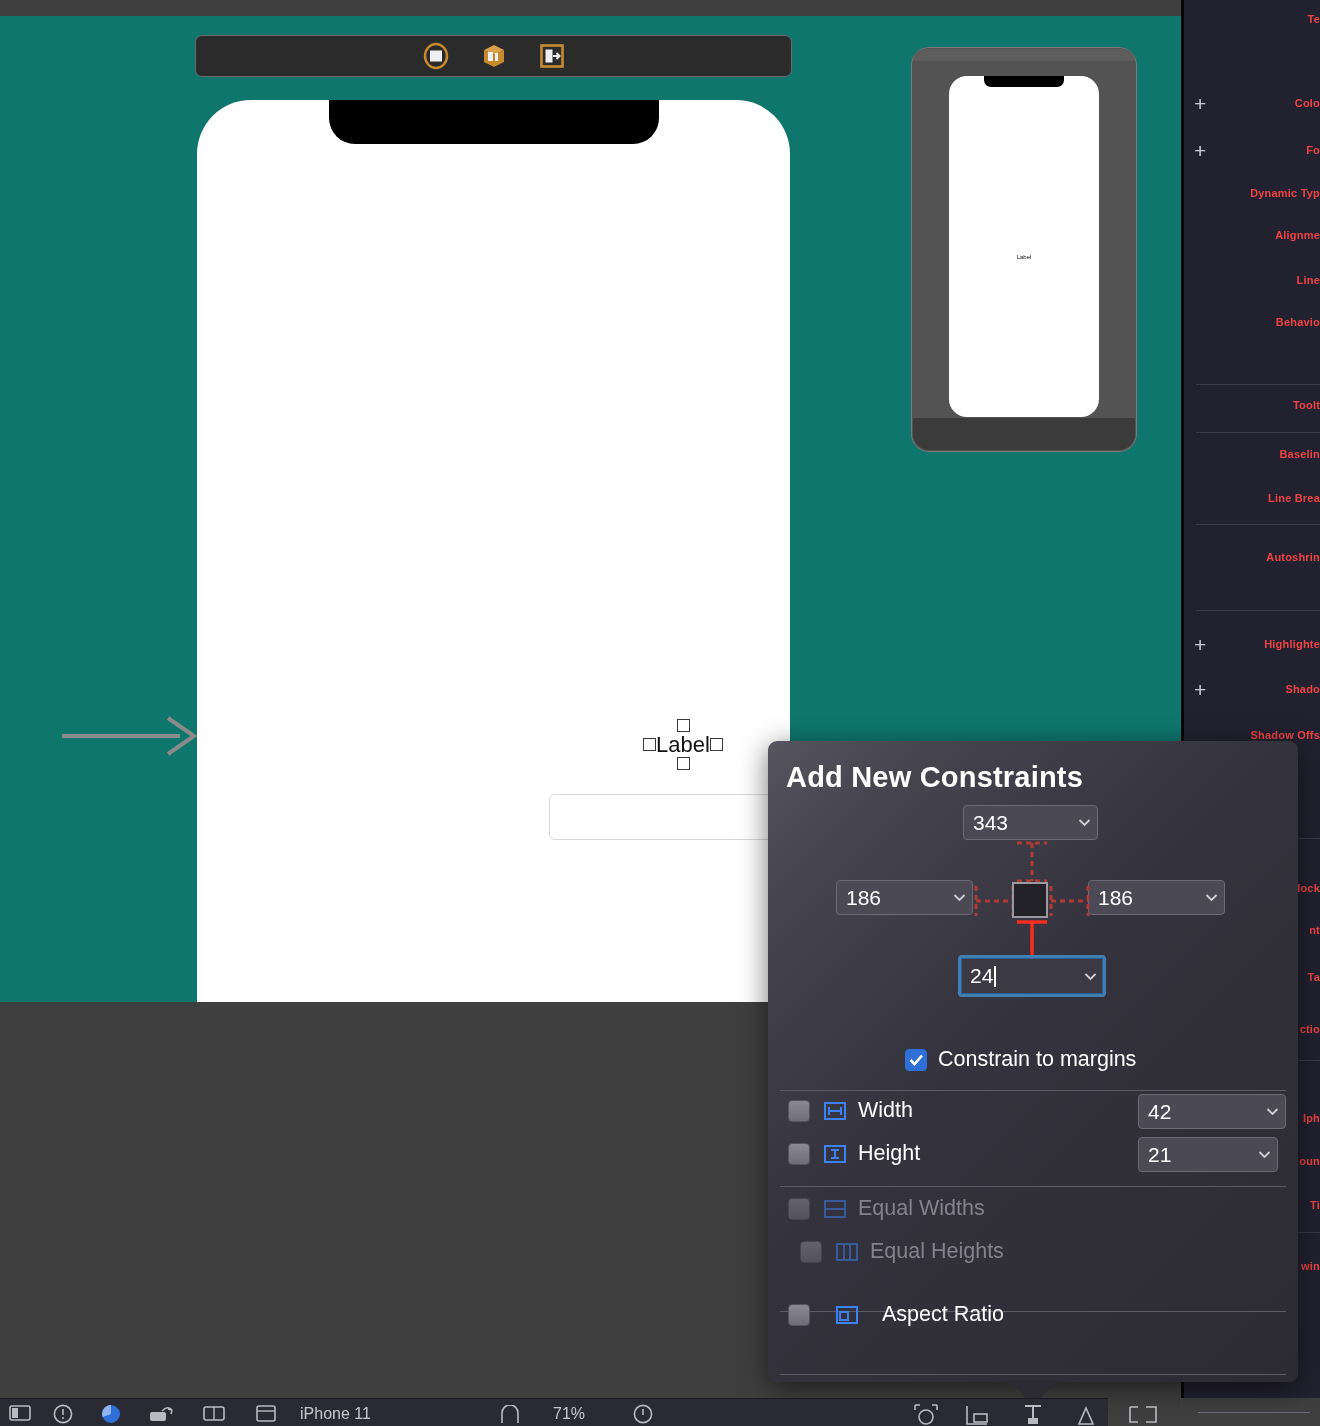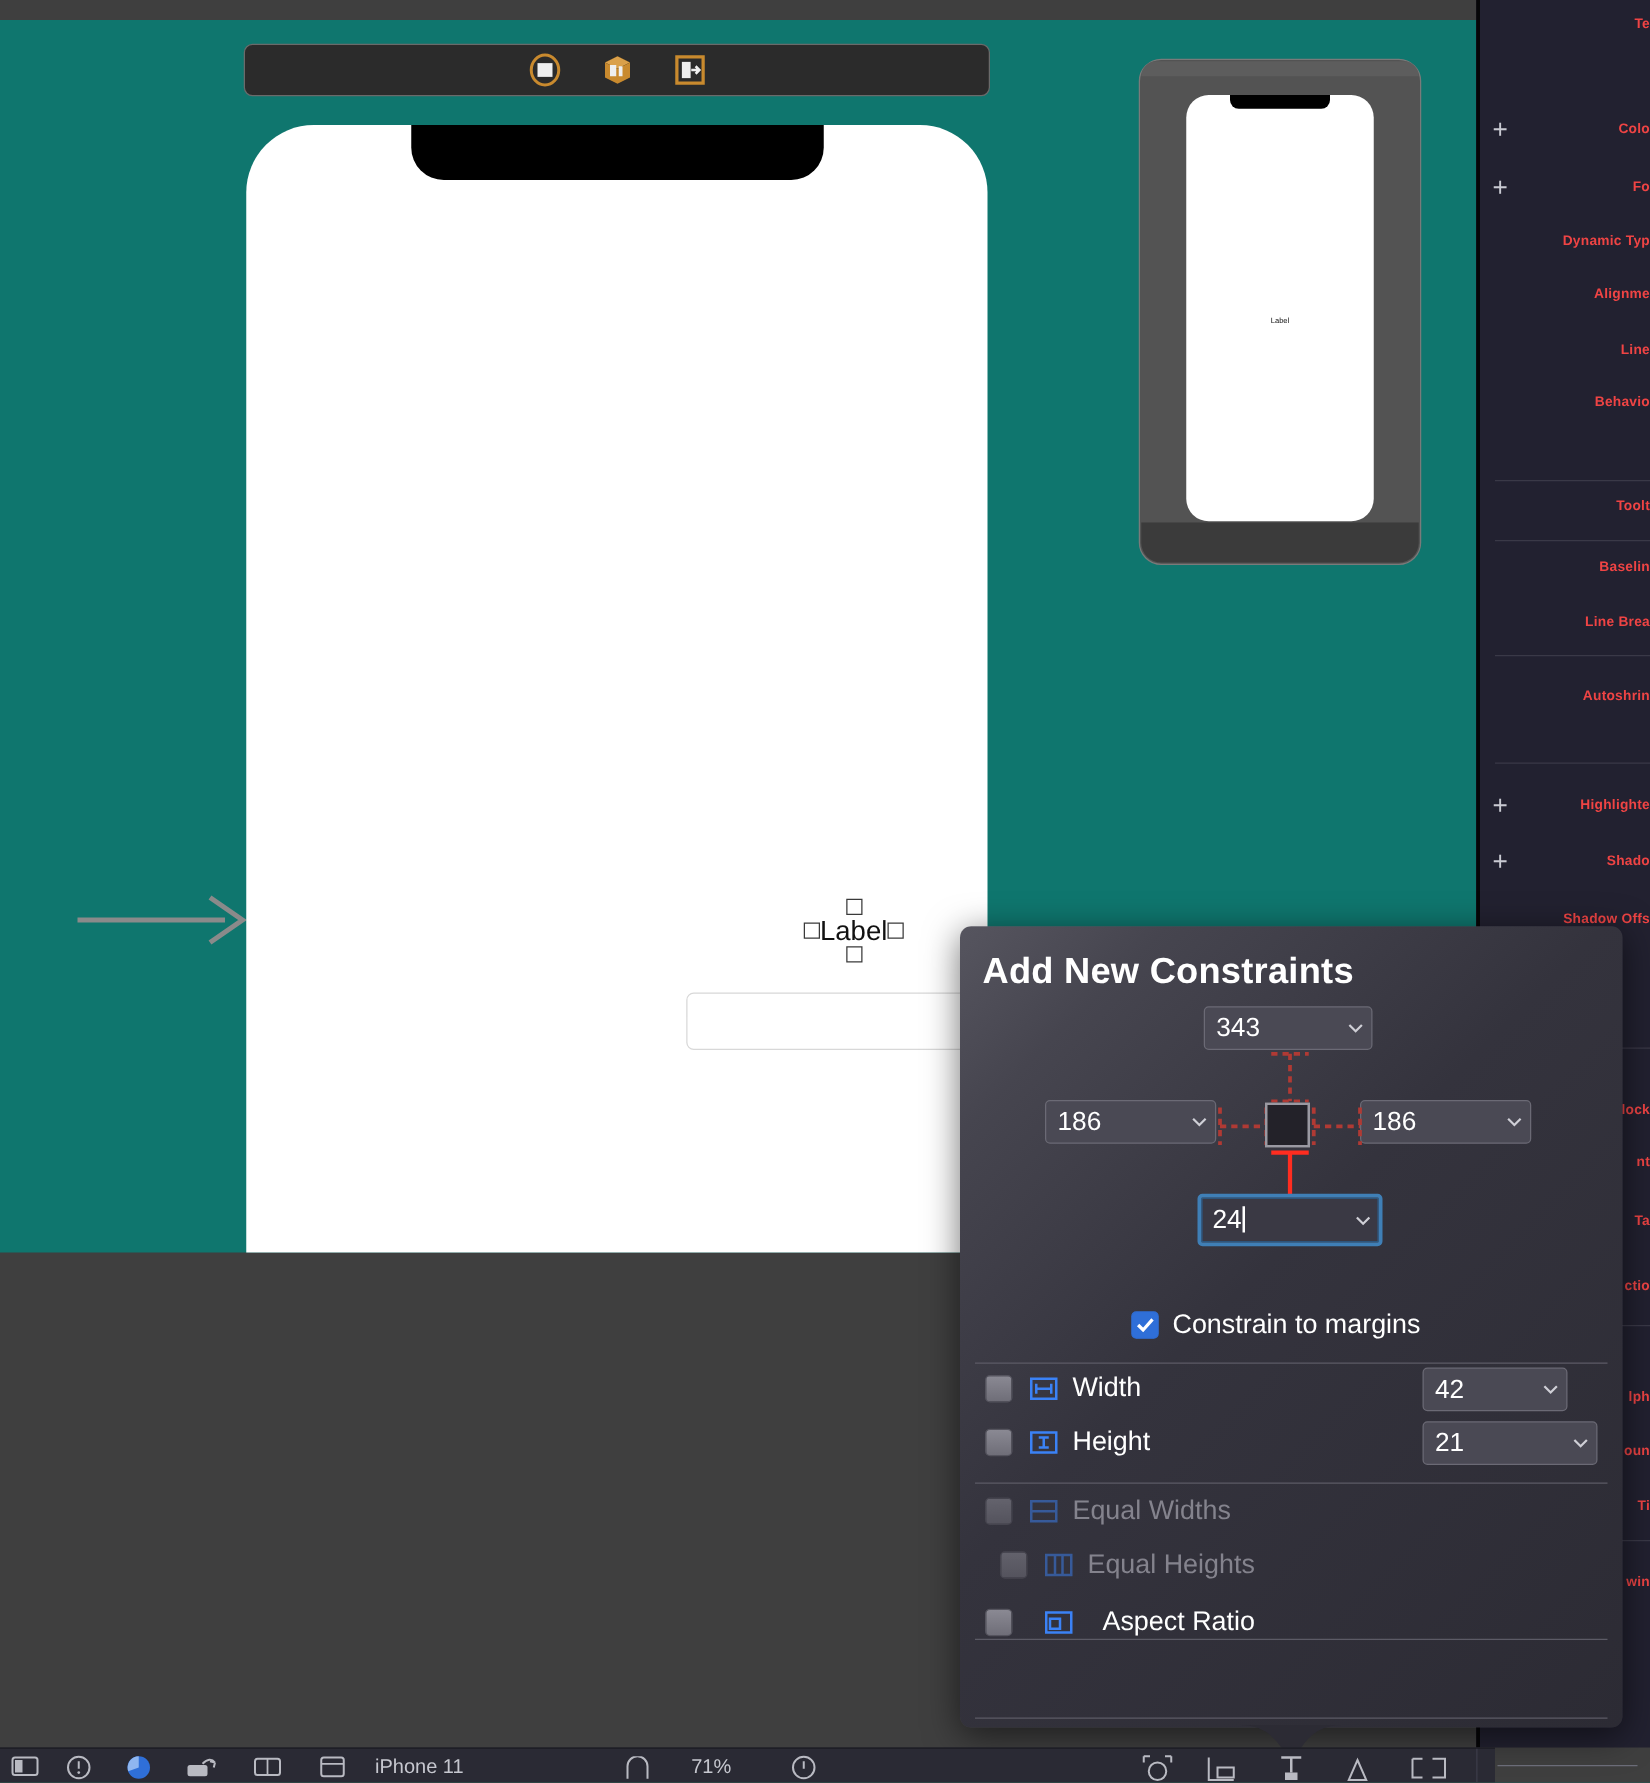--- a/index.html
+++ b/index.html
@@ -192,21 +192,21 @@
   }
   .cbtext { color: #ffffff; font-size: 21.5px; margin-left: 11px; }
   .cbtext.disabled { color: #84838d; }
 
   .divline { position: absolute; left: 12px; right: 12px; height: 1px; background: #5c5b66; }
 
   .gicon { width: 24px; height: 24px; margin-left: 13px; }
 
   
   .bottombar {
-    position: absolute; left: 0; top: 1398px; width: 1196px; height: 28px;
+    position: absolute; left: 0; top: 1398px; width: 1108px; height: 28px;
     background: #2a2a34;
     border-top: 1px solid #1b1b22;
   }
   .bb-icon { position: absolute; color: #b9bac2; }
   .bb-text { position: absolute; color: #c6c7cf; font-size: 16px; white-space: nowrap; }
   .bb-sep { position: absolute; top: 0; width: 1px; height: 28px; background: #3d3d49; }
 </style>
 </head>
 <body>
 
@@ -438,21 +438,21 @@
 
     <div id="pop-options">
         <div class="cbrow" style="left: 20px; top: 357px;">
           <span class="cb"></span>
           <span class="gicon"><svg width="24" height="24" viewBox="0 0 24 24">
               <rect x="2" y="4" width="20" height="16" fill="none" stroke="#3b82f6" stroke-width="2"></rect>
               <path d="M6 8 V16 M18 8 V16 M6 12 H18" stroke="#3b82f6" stroke-width="2"></path>
             </svg></span>
           <span class="cbtext">Width</span>
         </div>
-        <div class="spin" style="left: 370px; top: 353px; width: 116px; gap: 16px;">
+        <div class="spin" style="left: 370px; top: 353px; width: 148px; gap: 16px;">
           <span class="val">42</span>
           <span class="chev">
             <svg width="13" height="9" viewBox="0 0 13 9">
               <path d="M1.5 2 L6.5 7 L11.5 2" stroke="#cfcfd6" stroke-width="1.8" fill="none"></path>
             </svg>
           </span>
         </div>
         <div class="cbrow" style="left: 20px; top: 400px;">
           <span class="cb"></span>
           <span class="gicon"><svg width="24" height="24" viewBox="0 0 24 24">
@@ -478,21 +478,21 @@
           <span class="cbtext disabled">Equal Widths</span>
         </div>
         <div class="cbrow" style="left: 32px; top: 498px;">
           <span class="cb" style="opacity: 0.55;"></span>
           <span class="gicon" style="opacity: 0.5;"><svg width="24" height="24" viewBox="0 0 24 24">
               <rect x="2" y="4" width="20" height="16" fill="none" stroke="#3b82f6" stroke-width="2"></rect>
               <path d="M9 4 V20 M15 4 V20" stroke="#3b82f6" stroke-width="2"></path>
             </svg></span>
           <span class="cbtext disabled">Equal Heights</span>
         </div>
-        <div class="cbrow" style="left: 20px; top: 544px; gap: 12px;">
+        <div class="cbrow" style="left: 20px; top: 561px; gap: 12px;">
           <span class="cb"></span>
           <span class="gicon"><svg width="24" height="24" viewBox="0 0 24 24">
               <rect x="2" y="4" width="20" height="16" fill="none" stroke="#3b82f6" stroke-width="2"></rect>
               <rect x="5" y="9" width="8" height="8" fill="none" stroke="#3b82f6" stroke-width="2"></rect>
             </svg></span>
           <span class="cbtext">Aspect Ratio</span>
         </div>
       </div>
 
     <div class="pop-tail">

